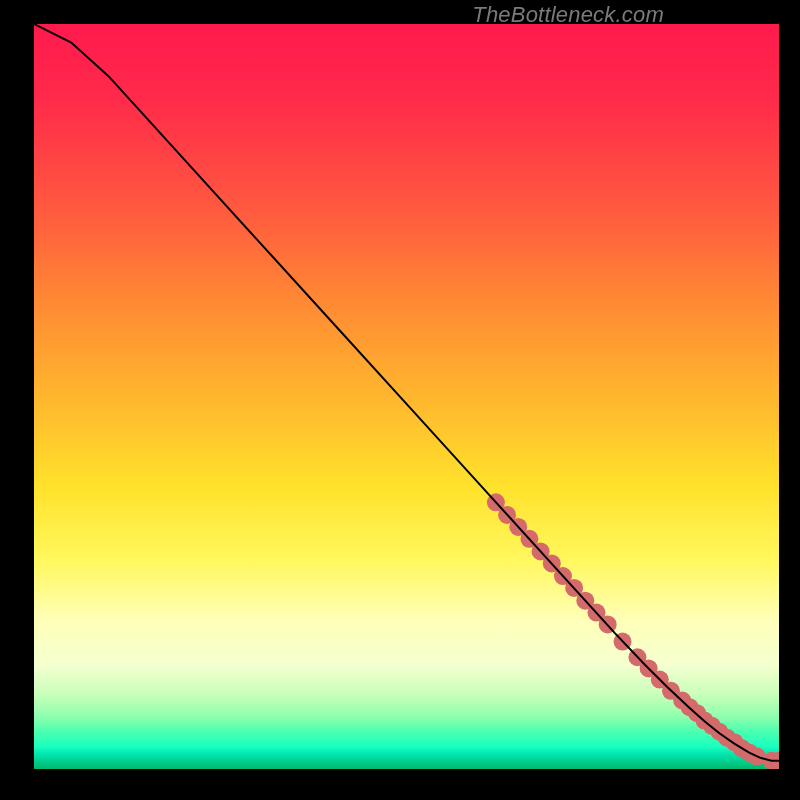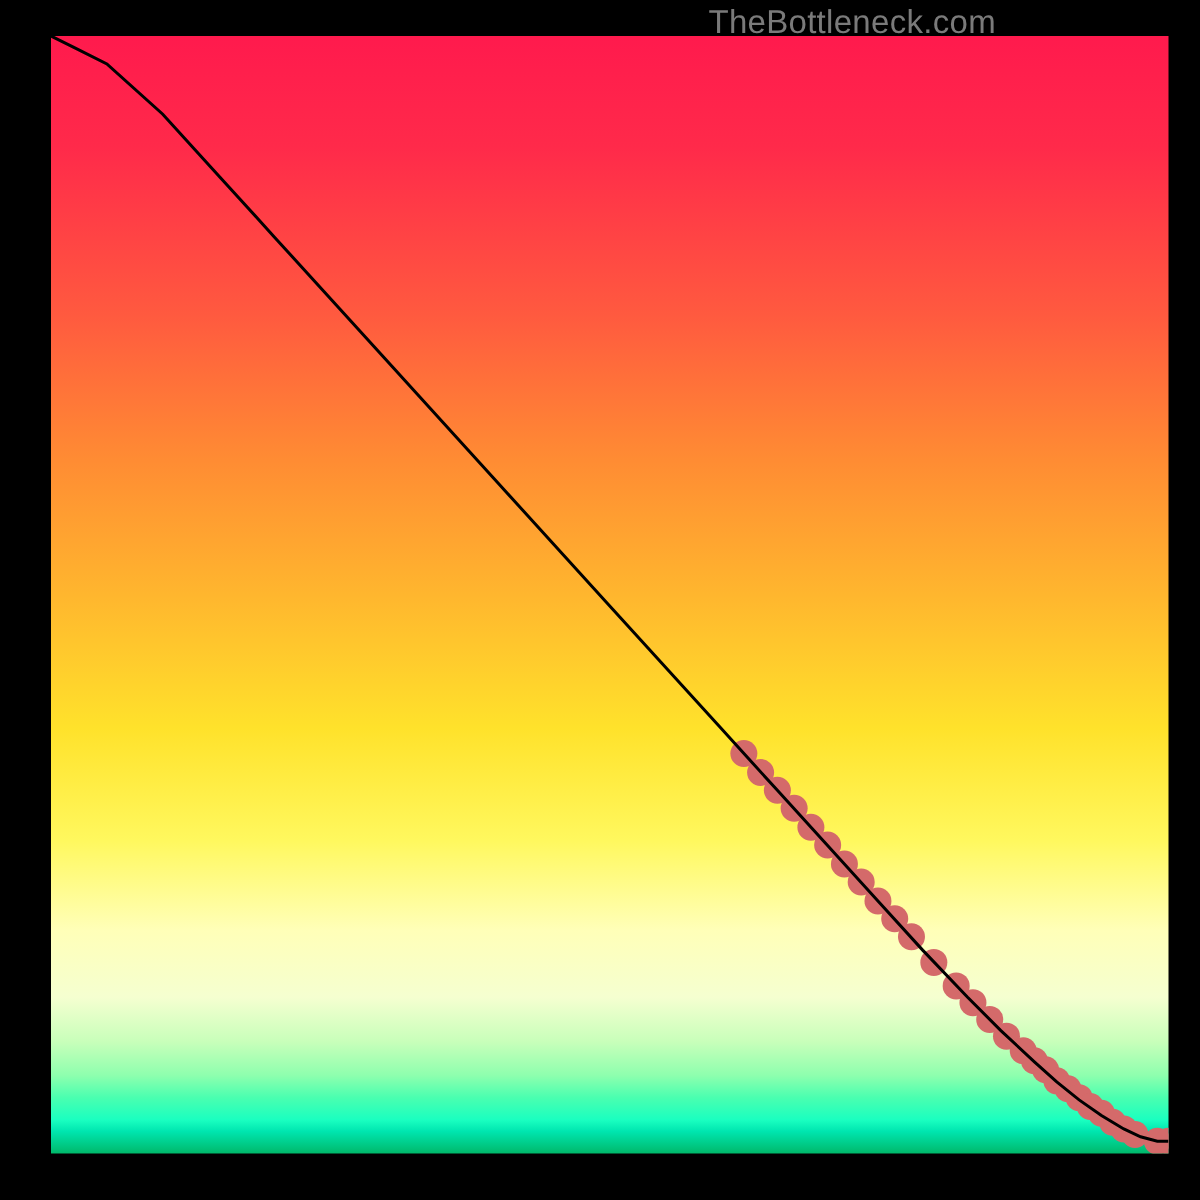--- a/index.html
+++ b/index.html
@@ -9,20 +9,21 @@
     height: 800px;
     background: #000;
     overflow: hidden;
     font-family: Arial, Helvetica, sans-serif;
   }
   .stage {
     position: relative;
     width: 684px;
     height: 800px;
     background: #000;
+    font-style: italic;
   }
   .plot-area {
     position: absolute;
     left: 34px;
     top: 24px;
     width: 745px;
     height: 745px;
   }
   .gradient-bg {
     position: absolute;

